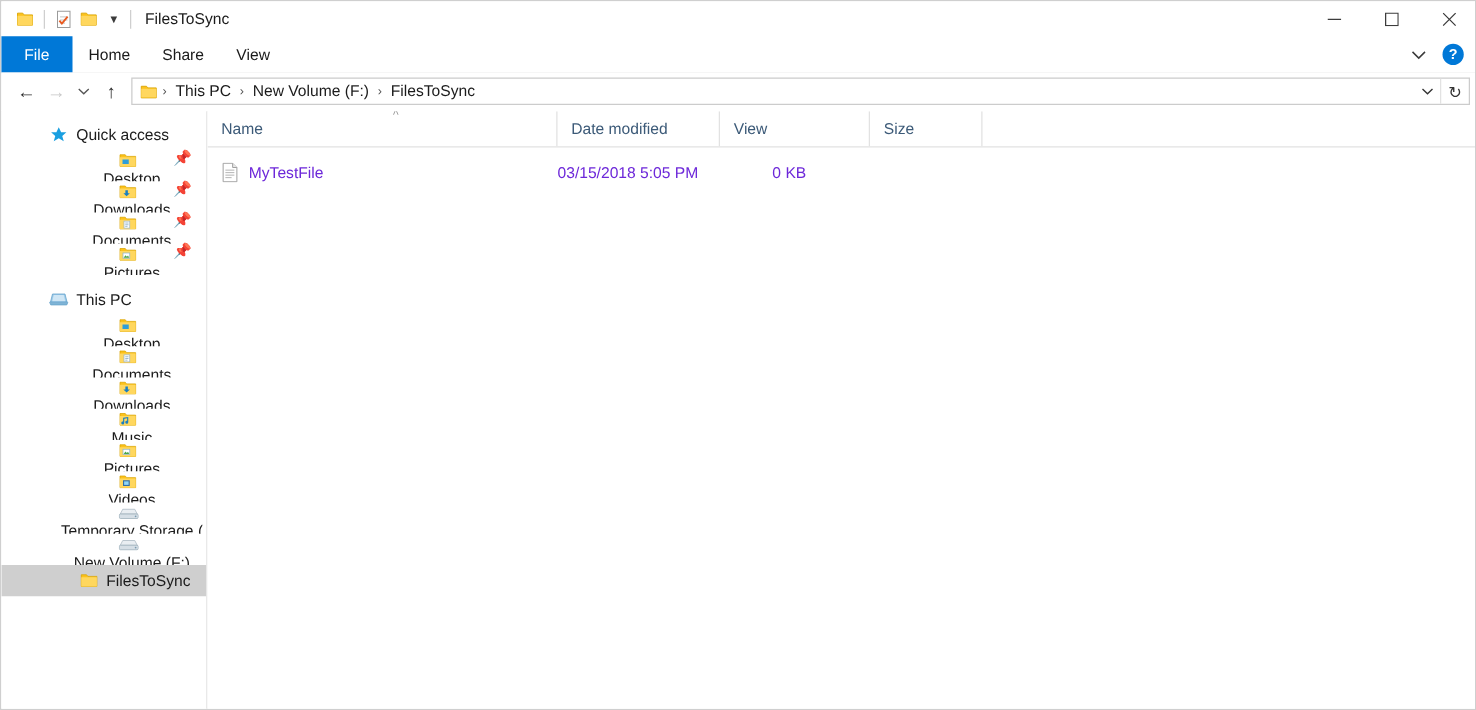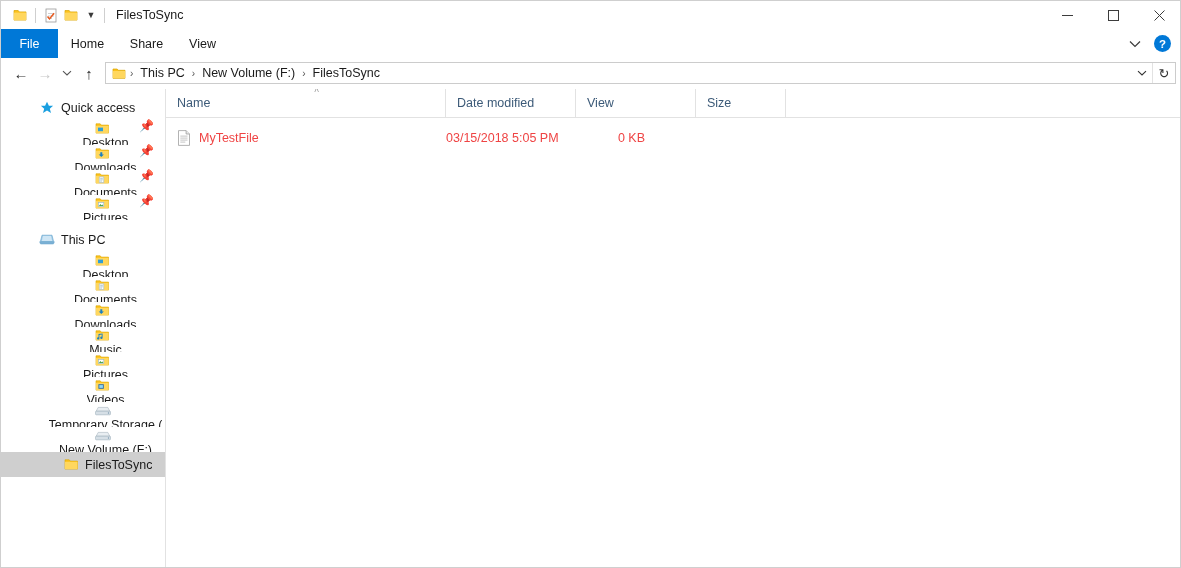--- a/index.html
+++ b/index.html
@@ -317,21 +317,21 @@
     top: -3px;
     font-size: 9px;
     color: #9a9a9a;
     line-height: 1;
   }
   .row {
     height: 24px;
     display: flex;
     align-items: center;
     font-size: 12.5px;
-    color: #ef4444;
+    color: #6d28d9;
     cursor: default;
   }
   .cell {
     height: 24px;
     display: flex;
     align-items: center;
     box-sizing: border-box;
     flex: none;
     white-space: nowrap;
     overflow: hidden;

